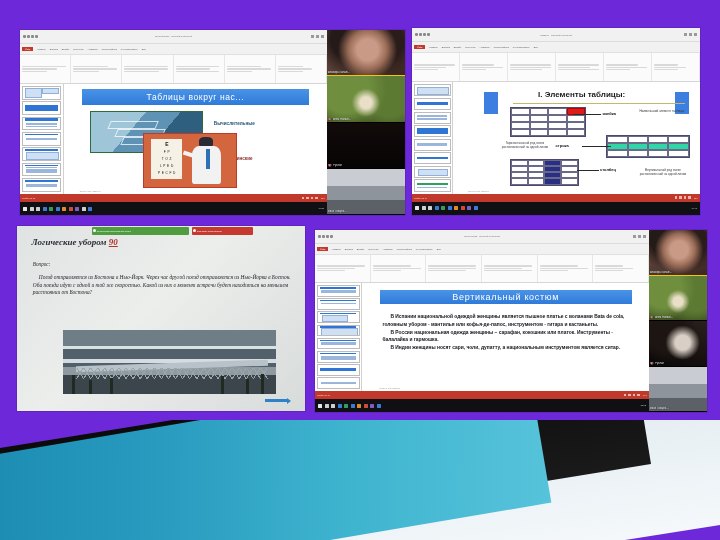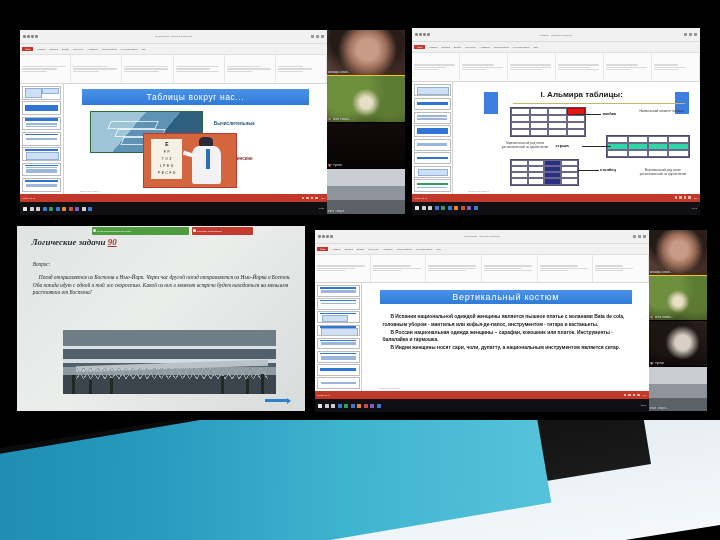--- a/index.html
+++ b/index.html
@@ -1,20 +1,20 @@
 <!DOCTYPE html>
 <html><head>
 <meta charset="utf-8">
 <style>
   html,body{margin:0;padding:0;}
   body{
     width:720px;height:540px;background:#ffffff;overflow:hidden;
     font-family:"Liberation Sans",sans-serif;position:relative;
   }
-  .slide{position:absolute;inset:0;background:#000000;overflow:hidden;}
+  .slide{position:absolute;inset:0;background:#6d28d9;overflow:hidden;}
 
   
   .deco{position:absolute;left:0;bottom:0;width:720px;height:120px;overflow:hidden;pointer-events:none;}
   .deco .band-dark{
     position:absolute;left:-40px;bottom:-36px;width:700px;height:120px;
     background:linear-gradient(180deg,#0b0b0b 0%,#1a1a1a 100%);
     transform:rotate(-9.2deg);transform-origin:left bottom;
   }
   .deco .band-teal{
     position:absolute;left:-60px;bottom:-66px;width:620px;height:140px;
@@ -467,21 +467,21 @@
           <div class="thumb">
               <i class="t-band" style="top:26%;height:22%;background:#2f9e5e"></i>
               <i class="t-ln" style="top:62%"></i>
             </div>
         </div>
 
         <div class="canvas">
           <div class="s2-blue-l"></div>
           <div class="s2-blue-r"></div>
           <div class="s2-title">
-            <span>I. Альмира таблицы:</span>
+            <span>I. Элементы таблицы:</span>
           </div>
           <div class="s2-rule"></div>
 
           <div class="tbl" style="left:23%;top:22%;width:30%;height:25%;grid-template-columns:repeat(4,1fr);grid-template-rows:repeat(4,1fr);">
             <div></div>
               <div></div>
               <div></div>
               <div class="t-cell-red"></div>
             <div></div>
               <div></div>
@@ -579,21 +579,21 @@
           <em></em>
           <span>Вы запустили демонстрацию экрана</span>
         </div>
         <div class="s3-bar red">
           <em></em>
           <span>Остановить демонстрацию</span>
         </div>
       </div>
 
       <div class="s3-h">
-        <span>Логические задачи</span>
+        <span>Логические убором</span>
         <u>90</u>
       </div>
 
       <div class="s3-q">Вопрос:</div>
       <div class="s3-body">Поезд отправляется из Бостона в Нью-Йорк. Через час другой поезд отправляется из Нью-Йорка в Бостон. Оба поезда идут с одной и той же скоростью. Какой из них в момент встречи будет находиться на меньшем расстоянии от Бостона?</div>
 
       <div class="s3-img">
         <i class="snow" style="top:26%;height:4%"></i>
         <i class="snow" style="top:46%;height:5%"></i>
         <i class="bridge"></i>

